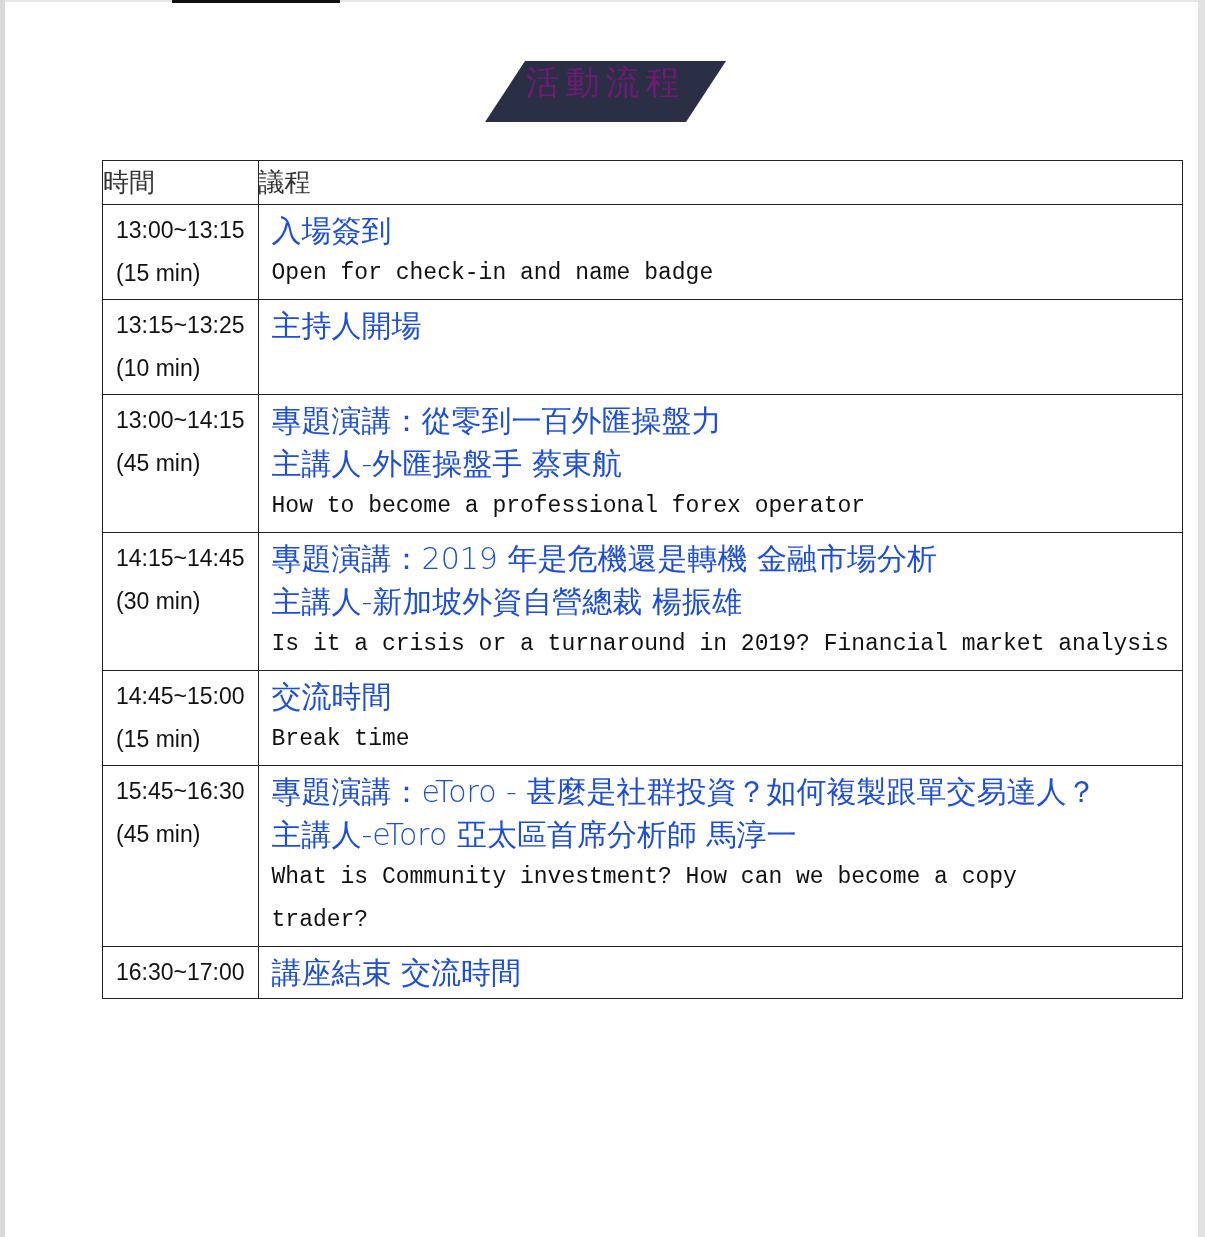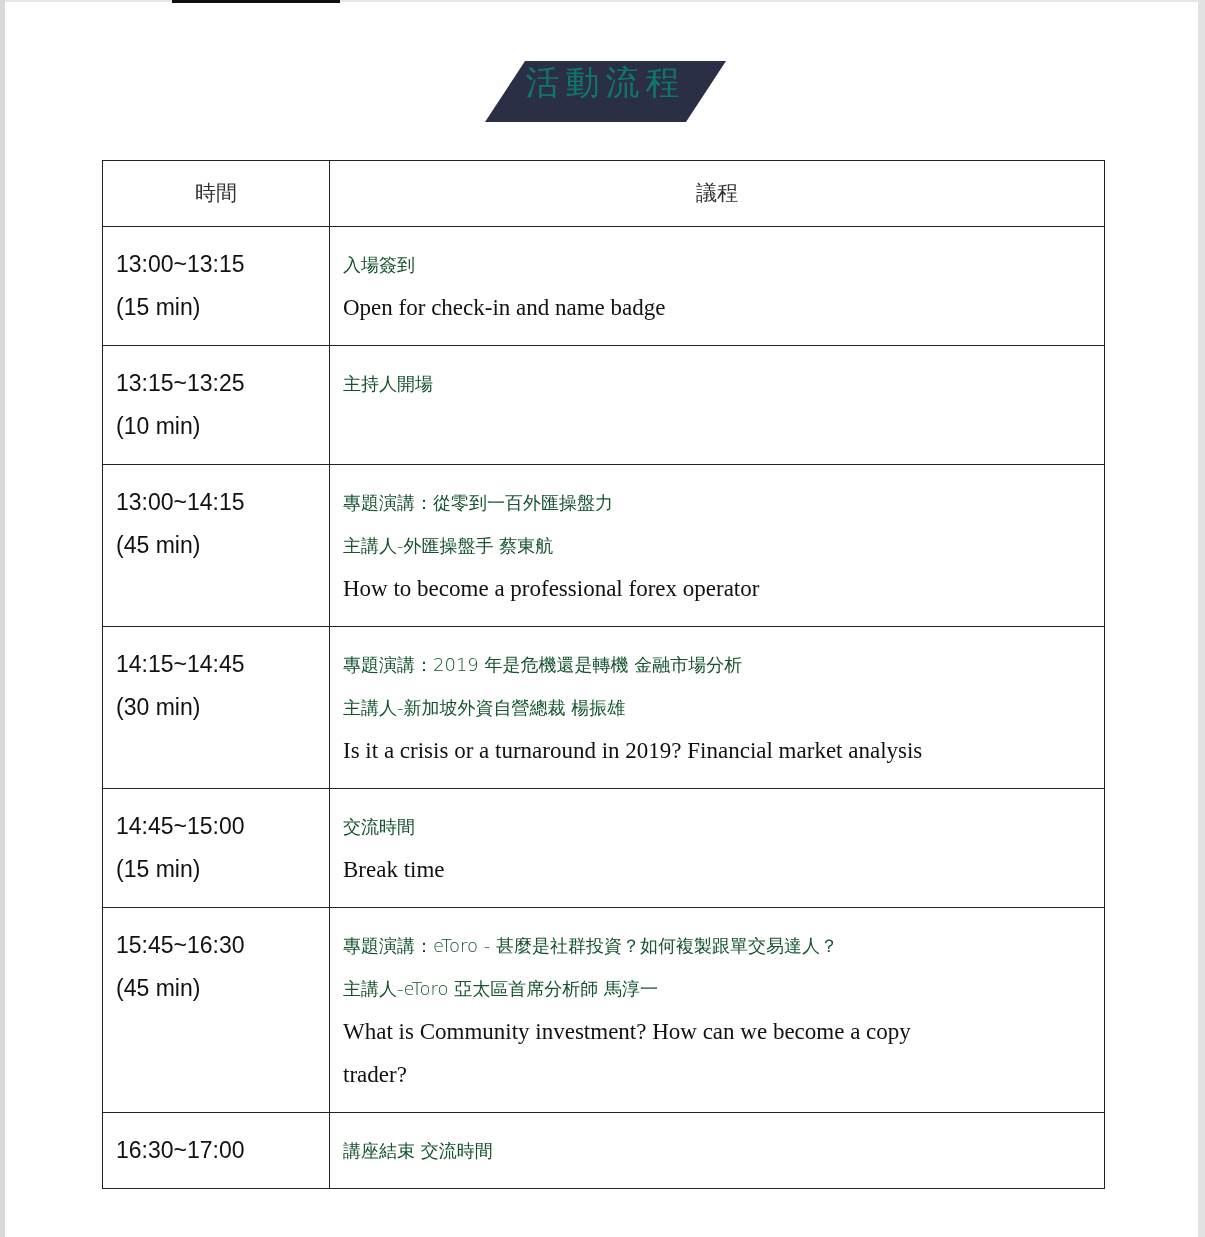--- a/index.html
+++ b/index.html
@@ -14,42 +14,42 @@
   .edge-top { position:absolute; left:0; top:0; width:1205px; height:2px; background:#e6e6e6; }
   .top-rule { position:absolute; left:172px; top:0; width:168px; height:3px; background:#111; }
 
   .banner {
     position:absolute; left:485px; top:61px; width:241px; height:61px;
   }
   .banner svg { position:absolute; left:0; top:0; }
   .banner-text {
     position:absolute; left:0; top:0; width:241px; height:43px;
     display:flex; align-items:center; justify-content:center;
-    color:#0f766e; font-size:34px; letter-spacing:6px;
+    color:#701a75; font-size:34px; letter-spacing:6px;
     font-family:"DejaVu Sans", sans-serif; font-weight:300;
   }
 
   table.agenda {
     position:absolute; left:102px; top:160px;
     width:1003px; border-collapse:collapse;
     font-size:24px;
   }
   table.agenda td, table.agenda th {
     border:1.5px solid #222;
     vertical-align:top;
-    padding:16px 13px;
+    padding:4px 13px;
   }
   table.agenda th {
-    font-weight:normal; text-align:center; height:43px; line-height:43px; padding:11px;
-    font-family:"DejaVu Sans", sans-serif; font-size:21px; color:#333;
+    font-weight:normal; text-align:left; height:43px; line-height:43px; padding:0;
+    font-family:"DejaVu Sans", sans-serif; font-size:26px; color:#333;
   }
   .col-time { width:200px; }
   .line { height:43px; line-height:43px; white-space:nowrap; }
-  .zh { font-family:"DejaVu Sans", sans-serif; font-size:18px; color:#14532d; font-weight:300; }
-  .en { font-family:Liberation Serif, serif; font-size:23px; color:#111; }
+  .zh { font-family:"DejaVu Sans", sans-serif; font-size:30px; color:#1d4ed8; font-weight:300; }
+  .en { font-family:Liberation Mono, monospace; font-size:23px; color:#111; }
   .time { font-family:"Liberation Sans", sans-serif; font-size:23px; color:#111; }
 </style>
 </head>
 <body>
 
 <div class="edge-top"></div>
 <div class="edge-left"></div>
 <div class="edge-right"></div>
 <div class="top-rule"></div>
 

